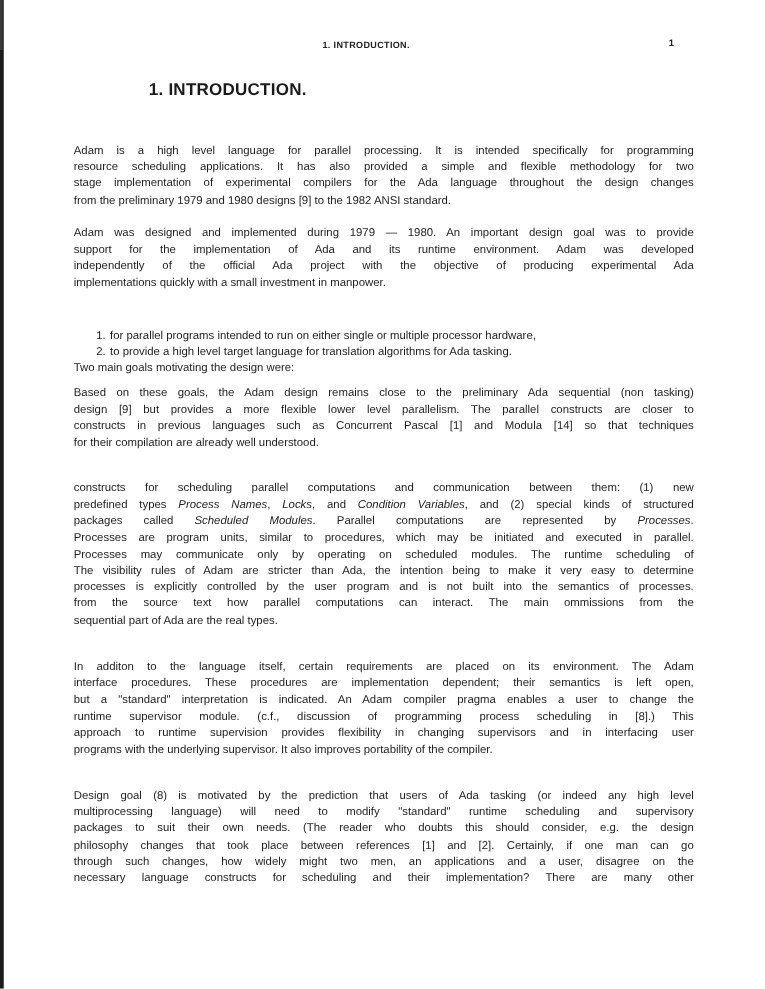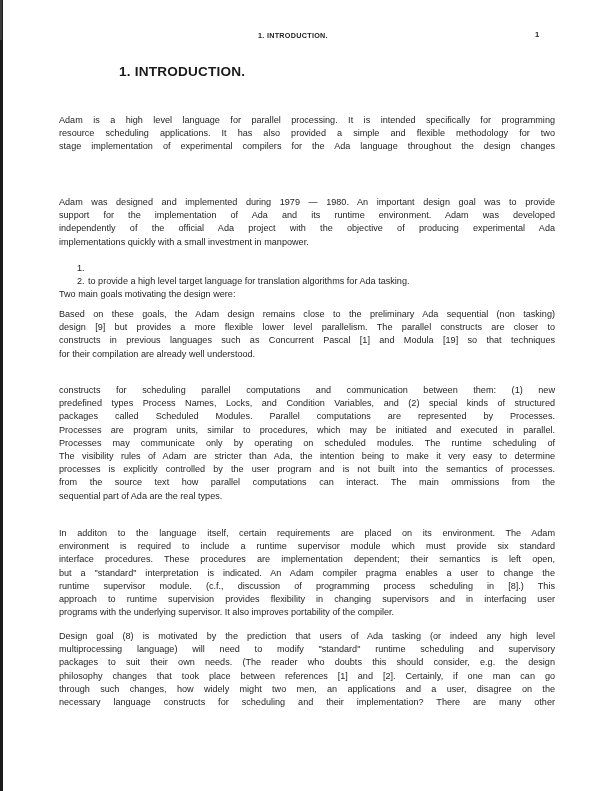--- a/index.html
+++ b/index.html
@@ -70,21 +70,21 @@
       display: block;
       text-align: justify;
       text-align-last: justify;
       white-space: nowrap;
       overflow: visible;
     }
     .body-text .line.last {
       text-align-last: left;
     }
     .para-1 { top: 102px; margin-top: 12px; }
-    .para-2 { top: 196px; }
+    .para-2 { top: 180px; }
     .para-3 { top: 243px; margin-top: 45px; }
     .goal-list {
       position: absolute;
       left: 77px;
       top: 262px;
       width: 440px;
       font-size: 9.1px;
       line-height: 13.2px;
       color: #1e1e1e;
       list-style: none;
@@ -100,86 +100,87 @@
       width: 11px;
       flex: 0 0 11px;
     }
     .goal-list .txt {
       flex: 1;
     }
     .para-4 { top: 308px; }
     .para-5 { top: 384px; }
     .para-6 { top: 527px; }
     .para-7 { top: 630px; }
-    .em { }
+    .em { font-style: italic; }
   </style>
 </head>
 <body>
 
 <div class="scan-edge"></div>
 <div class="scan-edge-top"></div>
 
 <div class="running-head">1. INTRODUCTION.</div>
 <div class="page-number">1</div>
 
 <h1 class="chapter-title" style="margin:0;">1. INTRODUCTION.</h1>
 
 <div class="body-text para-1">
   <span class="line">Adam is a high level language for parallel processing.  It is intended specifically for programming</span>
   <span class="line">resource scheduling applications.  It has also provided a simple and flexible methodology for two</span>
   <span class="line">stage implementation of experimental compilers for the Ada language throughout the design changes</span>
+  <span class="line last">from the preliminary 1979 and 1980 designs [9] to the 1982 ANSI standard.</span>
 </div>
 
 <div class="body-text para-2">
   <span class="line">Adam was designed and implemented during 1979 — 1980.  An important design goal was to provide</span>
   <span class="line">support for the implementation of Ada and its runtime environment.   Adam was developed</span>
   <span class="line">independently of the official Ada project with the objective of producing experimental Ada</span>
   <span class="line last">implementations quickly with a small investment in manpower.</span>
 </div>
 
 <div class="body-text para-3">
   <span class="line last">Two main goals motivating the design were:</span>
 </div>
 
 <ol class="goal-list">
   <li>
     <span class="num">1.</span>
     <span class="txt">
+      <span style="display:block">for parallel programs intended to run on either single or multiple processor hardware,</span>
     </span>
   </li>
   <li>
     <span class="num">2.</span>
     <span class="txt">
       <span style="display:block">to provide a high level target language for translation algorithms for Ada tasking.</span>
     </span>
   </li>
 </ol>
 
 <div class="body-text para-4">
   <span class="line">Based on these goals, the Adam design remains close to the preliminary Ada sequential (non tasking)</span>
   <span class="line">design [9] but provides a more flexible lower level parallelism. The parallel constructs are closer to</span>
-  <span class="line">constructs in previous languages such as Concurrent Pascal [1] and Modula [19] so that techniques</span>
+  <span class="line">constructs in previous languages such as Concurrent Pascal [1] and Modula [14] so that techniques</span>
   <span class="line last">for their compilation are already well understood.</span>
 </div>
 
 <div class="body-text para-5">
   <span class="line">constructs for scheduling parallel computations and communication between them:  (1) new</span>
   <span class="line">predefined types <span class="em">Process Names</span>, <span class="em">Locks</span>, and <span class="em">Condition Variables</span>, and (2) special kinds of structured</span>
   <span class="line">packages called <span class="em">Scheduled Modules</span>.   Parallel computations are represented by <span class="em">Processes</span>.</span>
   <span class="line">Processes are program units, similar to procedures, which may be initiated and executed in parallel.</span>
   <span class="line">Processes may communicate only by operating on scheduled modules.  The runtime scheduling of</span>
   <span class="line">The visibility rules of Adam are stricter than Ada, the intention being to make it very easy to determine</span>
   <span class="line">processes is explicitly controlled by the user program and is not built into the semantics of processes.</span>
   <span class="line">from the source text how parallel computations can interact.   The main ommissions from the</span>
   <span class="line last">sequential part of Ada are the real types.</span>
 </div>
 
 <div class="body-text para-6">
   <span class="line">In additon to the language itself, certain requirements are placed on its environment.  The Adam</span>
-  <span class="line">environment is required to include a runtime supervisor module which must provide six standard</span>
   <span class="line">interface procedures.  These procedures are implementation dependent; their semantics is left open,</span>
   <span class="line">but a "standard" interpretation is indicated.  An Adam compiler pragma enables a user to change the</span>
   <span class="line">runtime supervisor module.   (c.f., discussion of programming process scheduling in [8].)   This</span>
   <span class="line">approach to runtime supervision provides flexibility in changing supervisors and in interfacing user</span>
   <span class="line last">programs with the underlying supervisor.  It also improves portability of the compiler.</span>
 </div>
 
 <div class="body-text para-7">
   <span class="line">Design goal (8) is motivated by the prediction that users of Ada tasking (or indeed any high level</span>
   <span class="line">multiprocessing language) will need to modify "standard" runtime scheduling and supervisory</span>

